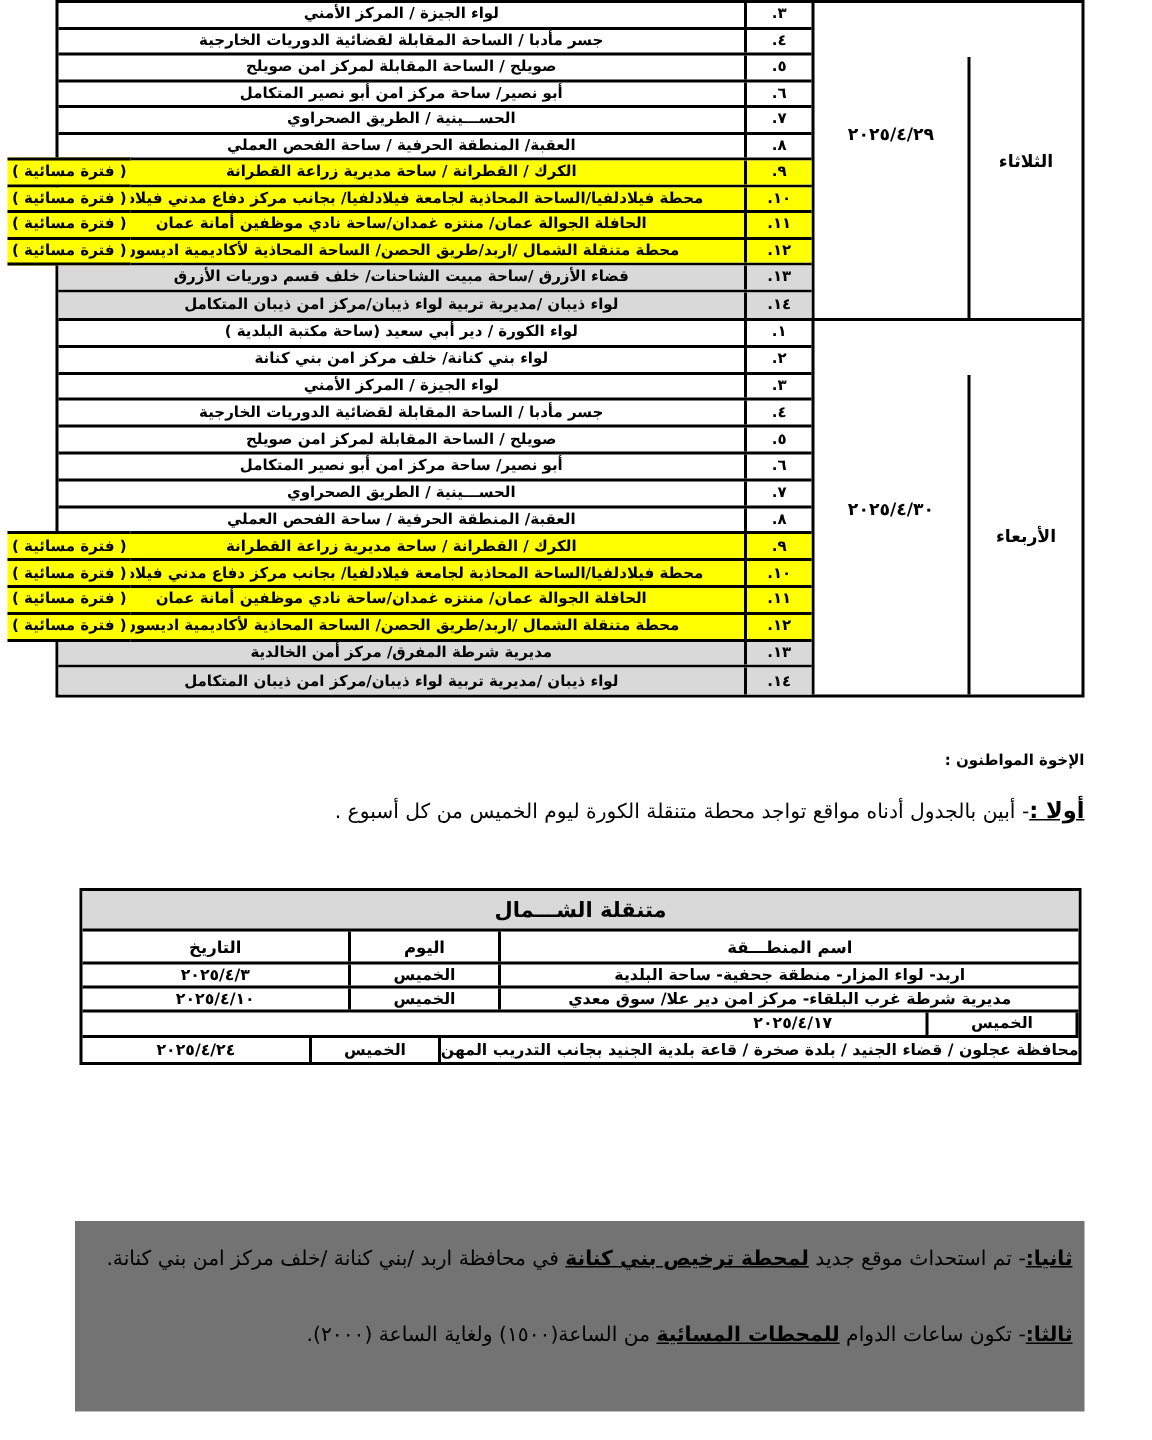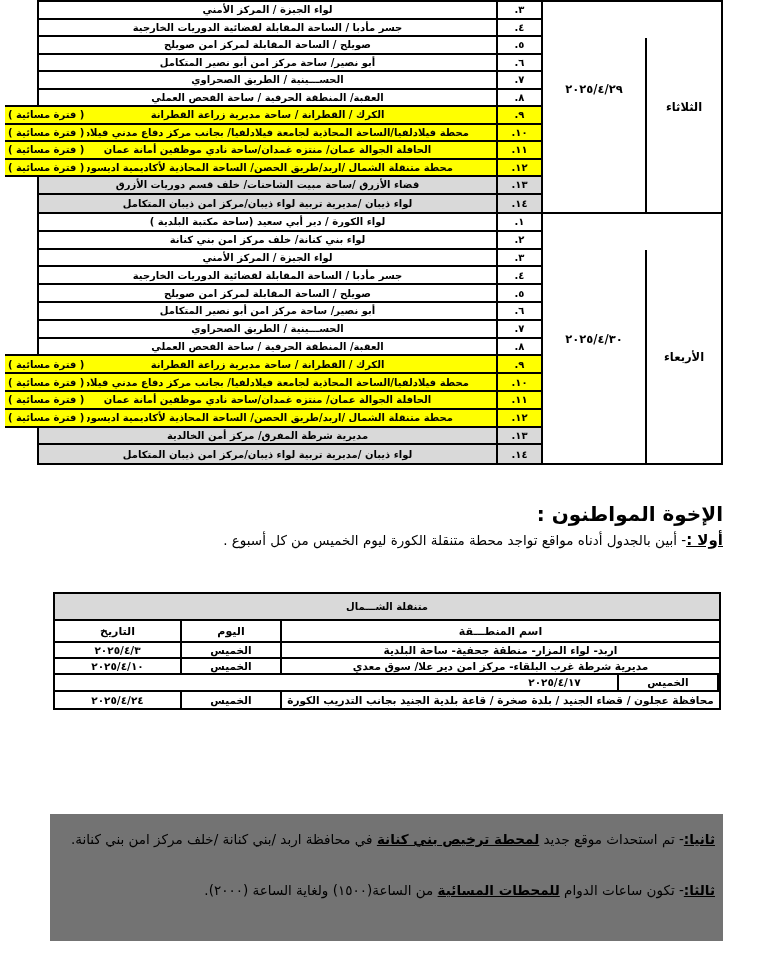--- a/index.html
+++ b/index.html
@@ -37,41 +37,41 @@
   .row.gray   .cell-num, .row.gray   .cell-text { background:#d9d9d9; }
   
   .badge {
     position:absolute; left:-34px; top:0; bottom:-2px; background:#ffff00;
     border-bottom:2px solid #000; display:flex; align-items:center;
     font-weight:bold; font-size:10px; padding:0 3px; white-space:nowrap;
   }
   .row.white + .row.yellow .cell-text .badge { top:-2px; border-top:2px solid #000; }
 
   
-  .citizens { position:absolute; top:502px; right:45px; font-size:20px; font-weight:bold; }
+  .citizens { position:absolute; top:502px; right:45px; font-size:10px; font-weight:bold; }
   .intro-line { position:absolute; top:531px; right:45px; font-size:13.5px; white-space:nowrap; }
   .lbl { font-weight:bold; text-decoration:underline; }
   .intro-line .lbl { font-size:15px; }
 
   
   .north { position:absolute; top:592px; left:53px; width:668px; border:2px solid #000; background:#fff; }
   .n-title {
     height:27px; background:#d9d9d9; border-bottom:2px solid #000;
-    display:flex; align-items:center; justify-content:center; font-weight:bold; font-size:10px;
+    display:flex; align-items:center; justify-content:center; font-weight:bold; font-size:14px;
   }
   .n-row { display:flex; }
   .n-head { height:22px; border-bottom:2px solid #000; }
   .n-head > div { font-size:11px; }
   .col-area, .col-day, .col-date {
     display:flex; align-items:center; justify-content:center;
     font-weight:bold; font-size:10.5px; white-space:nowrap;
   }
   .col-area { flex:1; }
   .col-day { width:102px; border-left:2px solid #000; border-right:2px solid #000; }
-  .col-date { width:125px; }
+  .col-date { width:177px; }
   .n-body .n-row { height:16.2px; border-bottom:2px solid #000; }
   .n-body .n-row:last-child { border-bottom:none; }
 
   
   .notes {
     position:absolute; top:814px; left:50px; width:673px; height:127px;
     background:#737373; padding:13px 8px 0 8px; font-size:13.5px; line-height:25px;
   }
   .note2 { padding-right:225px; text-indent:-225px; }
   .note3 { margin-top:26px; white-space:nowrap; }
@@ -333,21 +333,21 @@
           <div class="col-day">الخميس</div>
           <div class="col-date">٢٠٢٥/٤/١٠</div>
         </div>
 
         <div class="n-row">
           <div class="col-day">الخميس</div>
           <div class="col-date">٢٠٢٥/٤/١٧</div>
         </div>
 
         <div class="n-row">
-          <div class="col-area">محافظة عجلون / قضاء الجنيد / بلدة صخرة / قاعة بلدية الجنيد بجانب التدريب الكورة</div>
+          <div class="col-area">محافظة عجلون / قضاء الجنيد / بلدة صخرة / قاعة بلدية الجنيد بجانب التدريب المهن</div>
           <div class="col-day">الخميس</div>
           <div class="col-date">٢٠٢٥/٤/٢٤</div>
         </div>
       </div>
   </div>
 
   <div class="notes">
     <p class="note2">
       <span class="lbl">ثانيا:</span><span>-  تم استحداث موقع جديد  </span><span class="emph">لمحطة ترخيص بني كنانة</span><span> في محافظة اربد /بني كنانة /خلف مركز امن بني كنانة.</span>
     </p>

